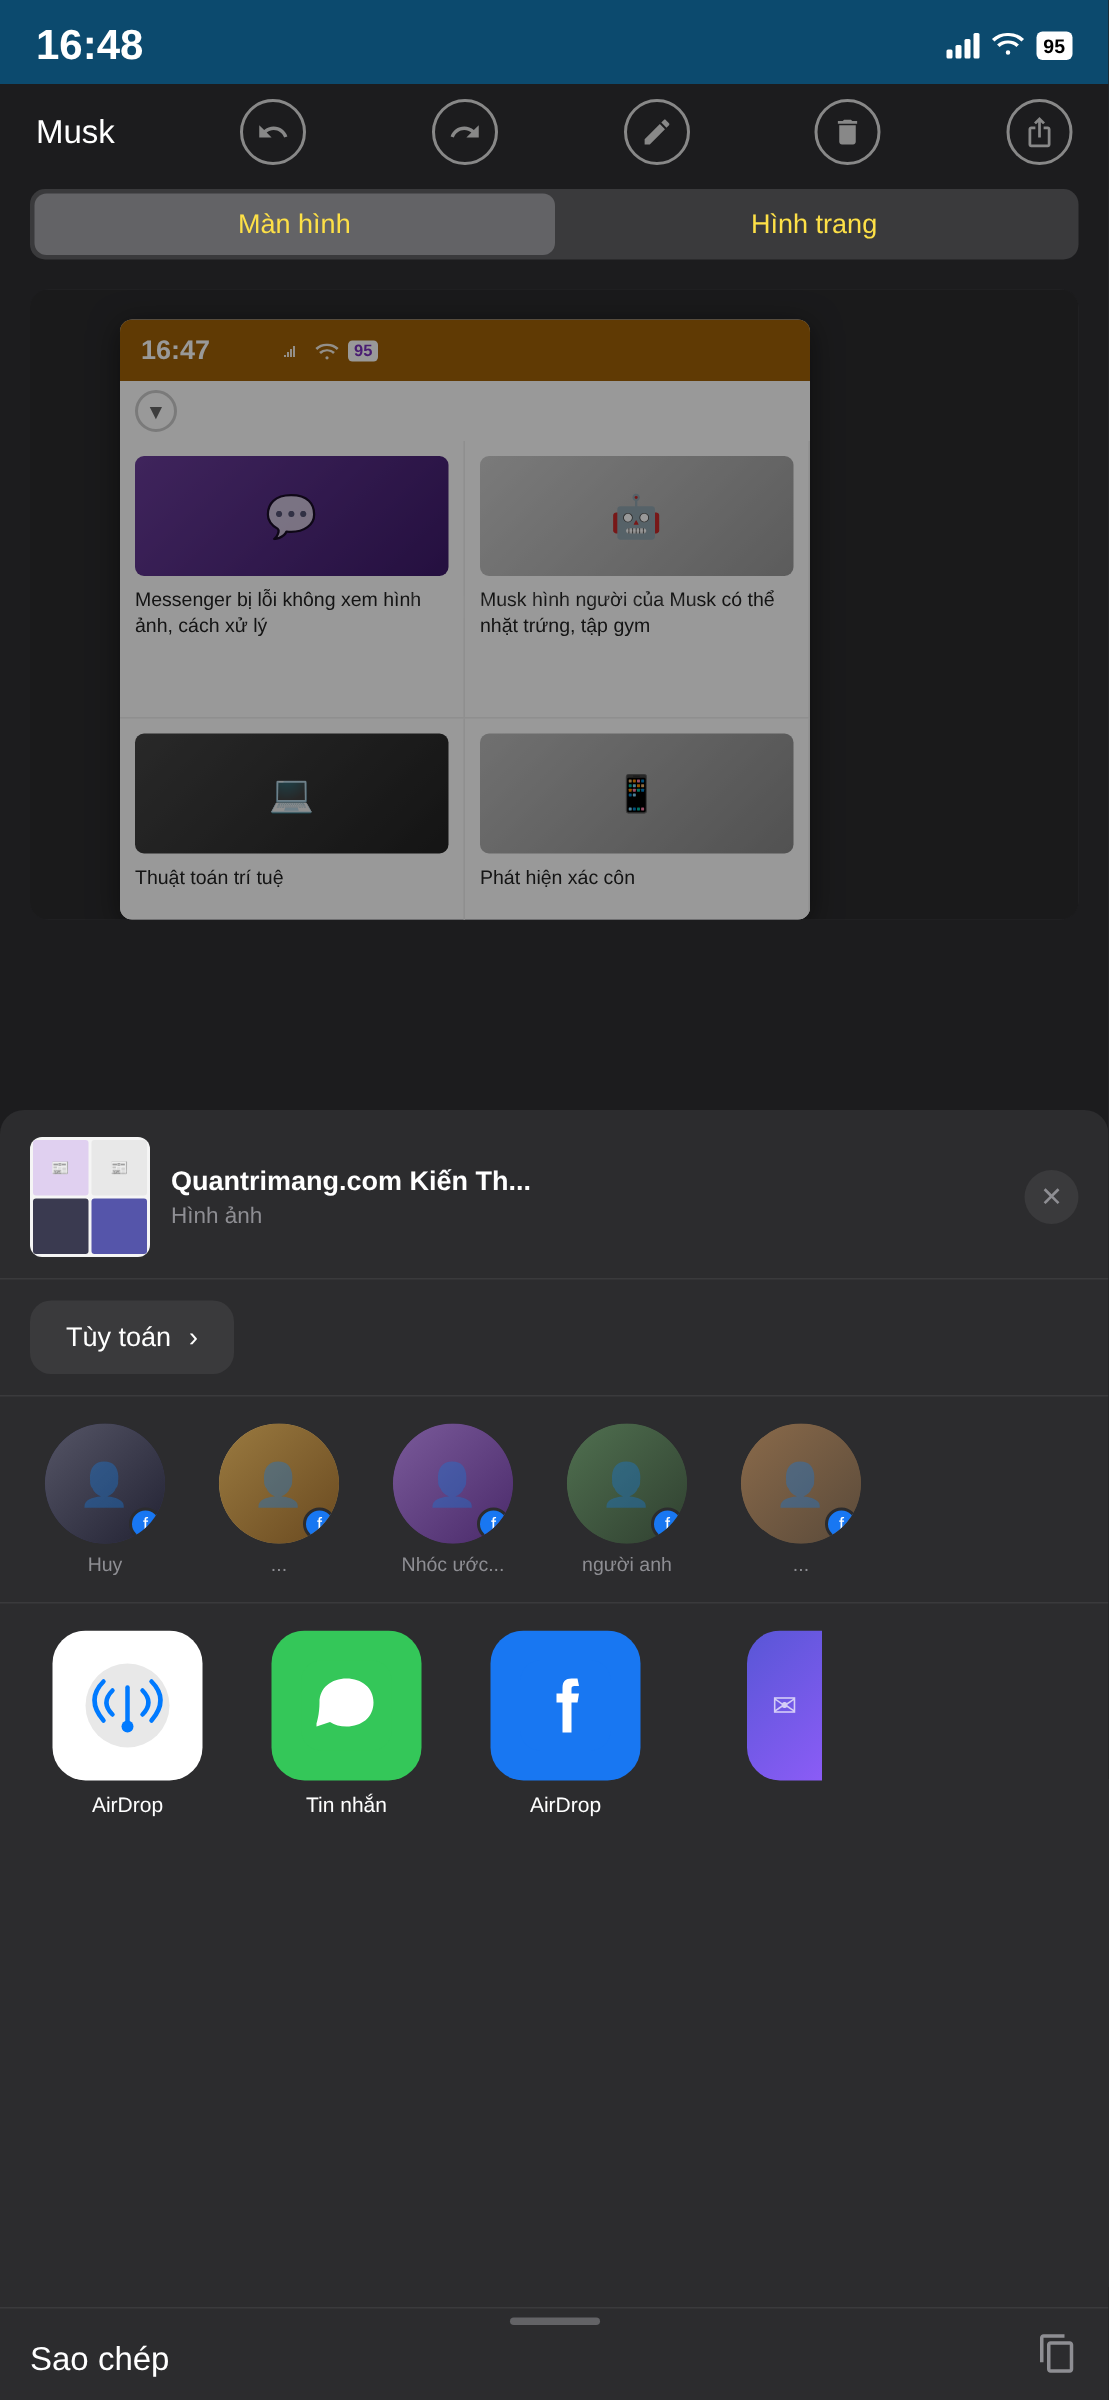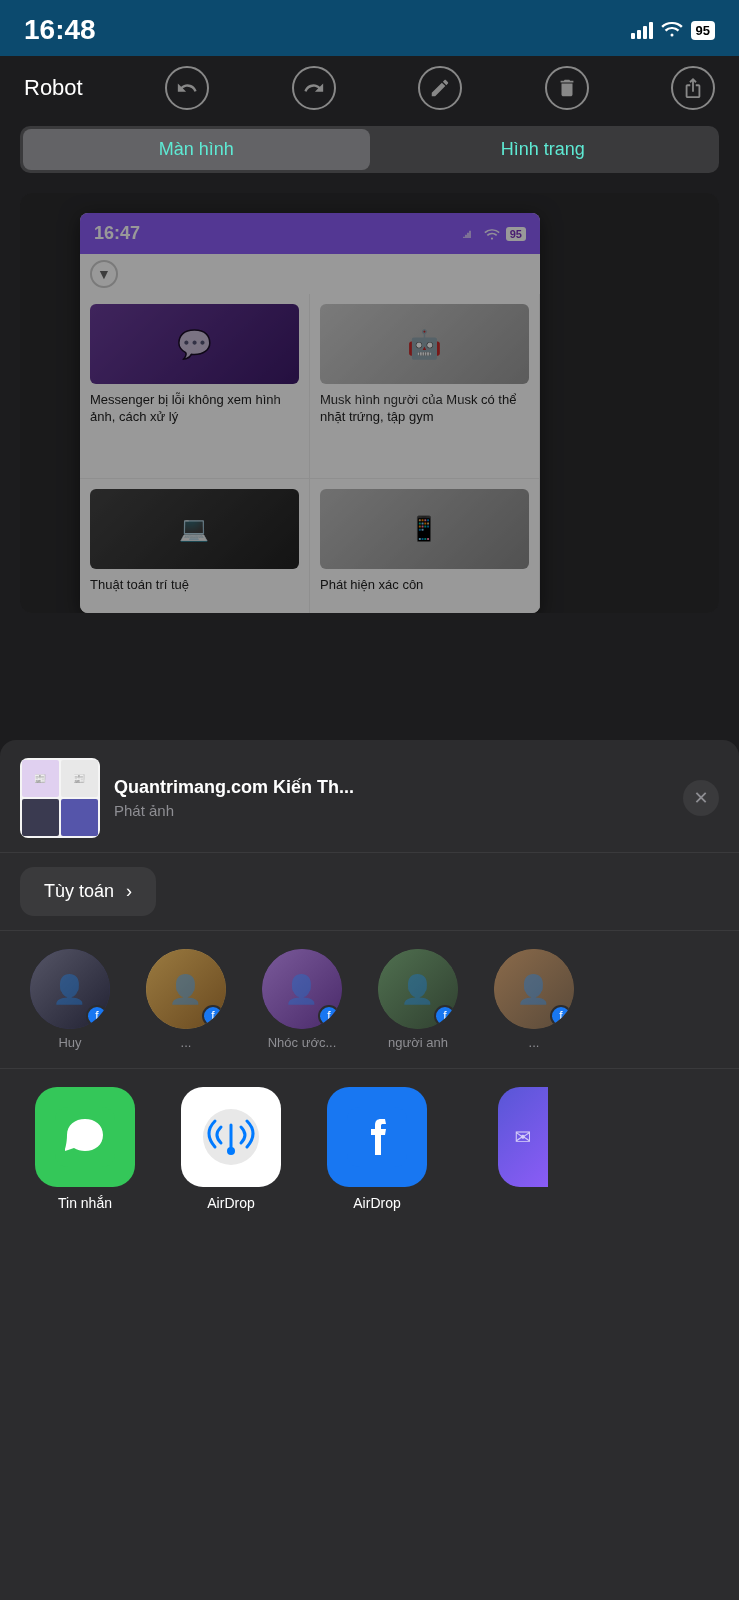--- a/index.html
+++ b/index.html
@@ -101,21 +101,21 @@
       border-radius: 10px;
       padding: 3px;
     }
     .segment-btn {
       flex: 1;
       text-align: center;
       padding: 10px;
       border-radius: 8px;
       font-size: 18px;
       font-weight: 500;
-      color: #5eead4;
+      color: #fde047;
       cursor: pointer;
     }
     .segment-btn.active {
       background: #636366;
     }
 
     
     .preview-area {
       position: relative;
       margin: 0 20px;
@@ -131,27 +131,27 @@
       top: 20px;
       left: 60px;
       width: 460px;
       height: 400px;
       background: #f0f0f0;
       border-radius: 8px;
       overflow: hidden;
       box-shadow: 0 4px 20px rgba(0,0,0,0.5);
     }
     .screenshot-header {
-      background: #8b5cf6;
+      background: #a16207;
       padding: 10px 14px;
       display: flex;
-      justify-content: space-between;
       align-items: center;
       color: #fff;
       font-size: 16px;
+      gap: 48px;
     }
     .screenshot-header-time {
       font-size: 18px;
       font-weight: 600;
     }
     .screenshot-header-icons {
       display: flex;
       align-items: center;
       gap: 6px;
       font-size: 13px;
@@ -446,21 +446,21 @@
         <path d="M11 14.5a1.5 1.5 0 1 1 0 3 1.5 1.5 0 0 1 0-3zm0-4.5c2.2 0 4.2.9 5.6 2.4l1.7-1.7A10.5 10.5 0 0 0 11 8a10.5 10.5 0 0 0-7.3 2.7l1.7 1.7A7.8 7.8 0 0 1 11 10zm0-5c3.5 0 6.7 1.4 9 3.7l1.7-1.7A14.8 14.8 0 0 0 11 3 14.8 14.8 0 0 0 .3 7l1.7 1.7A12 12 0 0 1 11 5z"></path>
       </svg>
     </span>
     <div class="battery-box">
       <span>95</span>
     </div>
   </div>
 </div>
 
 <div class="toolbar">
-  <button class="toolbar-btn toolbar-done">Robot</button>
+  <button class="toolbar-btn toolbar-done">Musk</button>
   <div class="toolbar-icon-circle">
     <svg width="22" height="22" viewBox="0 0 24 24" fill="#888">
       <path d="M12.5 8c-2.65 0-5.05.99-6.9 2.6L2 7v9h9l-3.62-3.62c1.39-1.16 3.16-1.88 5.12-1.88 3.54 0 6.55 2.31 7.6 5.5l2.37-.78C21.08 11.03 17.15 8 12.5 8z"></path>
     </svg>
   </div>
   <div class="toolbar-icon-circle">
     <svg width="22" height="22" viewBox="0 0 24 24" fill="#888">
       <path d="M18.4 10.6C16.55 8.99 14.15 8 11.5 8c-4.65 0-8.58 3.03-9.96 7.22L3.9 16c1.05-3.19 4.05-5.5 7.6-5.5 1.95 0 3.73.72 5.12 1.88L13 16h9V7l-3.6 3.6z"></path>
     </svg>
   </div>
@@ -546,21 +546,21 @@
     <div class="share-thumbnail">
       <div style="width:100%;height:100%;background:#f5f5f5;display:grid;grid-template-columns:1fr 1fr;grid-template-rows:1fr 1fr;gap:2px;padding:2px;">
         <div style="background:#e0d0f0;border-radius:2px;display:flex;align-items:center;justify-content:center;font-size:10px;color:#888;">📰</div>
         <div style="background:#e8e8e8;border-radius:2px;display:flex;align-items:center;justify-content:center;font-size:10px;color:#888;">📰</div>
         <div style="background:#3a3a50;border-radius:2px;"></div>
         <div style="background:#5555aa;border-radius:2px;"></div>
       </div>
     </div>
     <div class="share-info">
       <div class="share-title">Quantrimang.com Kiến Th...</div>
-      <div class="share-subtitle">Phát ảnh</div>
+      <div class="share-subtitle">Hình ảnh</div>
     </div>
     <button class="share-close">✕</button>
   </div>
 
   <div class="options-row">
     <button class="options-btn">
       <span>Tùy toán</span>
       <span class="chevron">›</span>
     </button>
   </div>
@@ -607,63 +607,72 @@
           <div class="contact-badge">f</div>
         </div>
         <span class="contact-name">...</span>
       </div>
 
     </div>
   </div>
 
   <div class="apps-section">
     <div class="apps-row">
-
-      <div class="app-item">
-        <div class="app-icon app-icon-messages" style="display:flex;align-items:center;justify-content:center;">
-          <svg width="60" height="60" viewBox="0 0 60 60">
-            <rect width="60" height="60" rx="13" fill="#34c759"></rect>
-            <path d="M10 42 C10 42 12 36 12 28 C12 18 20 12 30 12 C40 12 48 18 48 28 C48 38 40 44 30 44 C26 44 22 43 19 41 L10 44 Z" fill="white"></path>
-          </svg>
-        </div>
-        <span class="app-label">Tin nhắn</span>
-      </div>
 
       <div class="app-item">
         <div class="app-icon app-icon-airdrop">
           <svg width="64" height="64" viewBox="0 0 64 64">
             <circle cx="32" cy="32" r="28" fill="#e8e8e8"></circle>
 
             <g fill="none" stroke="#007aff" stroke-width="3" stroke-linecap="round">
               <path d="M32 44 L32 20"></path>
               <path d="M22 38 Q14 30 22 22"></path>
               <path d="M42 38 Q50 30 42 22"></path>
               <path d="M16 42 Q4 28 16 16"></path>
               <path d="M48 42 Q60 28 48 16"></path>
             </g>
             <circle cx="32" cy="46" r="4" fill="#007aff"></circle>
           </svg>
         </div>
         <span class="app-label">AirDrop</span>
       </div>
 
+      <div class="app-item">
+        <div class="app-icon app-icon-messages" style="display:flex;align-items:center;justify-content:center;">
+          <svg width="60" height="60" viewBox="0 0 60 60">
+            <rect width="60" height="60" rx="13" fill="#34c759"></rect>
+            <path d="M10 42 C10 42 12 36 12 28 C12 18 20 12 30 12 C40 12 48 18 48 28 C48 38 40 44 30 44 C26 44 22 43 19 41 L10 44 Z" fill="white"></path>
+          </svg>
+        </div>
+        <span class="app-label">Tin nhắn</span>
+      </div>
+
 
       <div class="app-item">
         <div class="app-icon app-icon-facebook" style="display:flex;align-items:center;justify-content:center;">
           <svg width="60" height="60" viewBox="0 0 60 60">
             <rect width="60" height="60" rx="13" fill="#1877f2"></rect>
             <path d="M38 12 L34 12 C30 12 28 14 28 18 L28 22 L24 22 L24 28 L28 28 L28 48 L34 48 L34 28 L38 28 L39 22 L34 22 L34 19 C34 17.5 34.5 17 36 17 L39 17 Z" fill="white"></path>
           </svg>
         </div>
         <span class="app-label">AirDrop</span>
       </div>
 
       <div class="app-item">
         <div class="app-icon" style="width:50px;height:100px;background:linear-gradient(135deg,#5856d6,#8b5cf6);border-radius:22px 0 0 22px;display:flex;align-items:center;justify-content:center;">
           <span style="font-size:20px;color:white;opacity:0.7;">✉</span>
         </div>
       </div>
 
     </div>
   </div>
 
+  <div class="bottom-bar">
+    <div class="bottom-handle"></div>
+    <span class="bottom-label">Sao chép</span>
+    <span class="bottom-icon">
+      <svg width="28" height="28" viewBox="0 0 24 24" fill="#8e8e93">
+        <path d="M16 1H4c-1.1 0-2 .9-2 2v14h2V3h12V1zm3 4H8c-1.1 0-2 .9-2 2v14c0 1.1.9 2 2 2h11c1.1 0 2-.9 2-2V7c0-1.1-.9-2-2-2zm0 16H8V7h11v14z"></path>
+      </svg>
+    </span>
+  </div>
 
 </div>
 
 </body></html>

